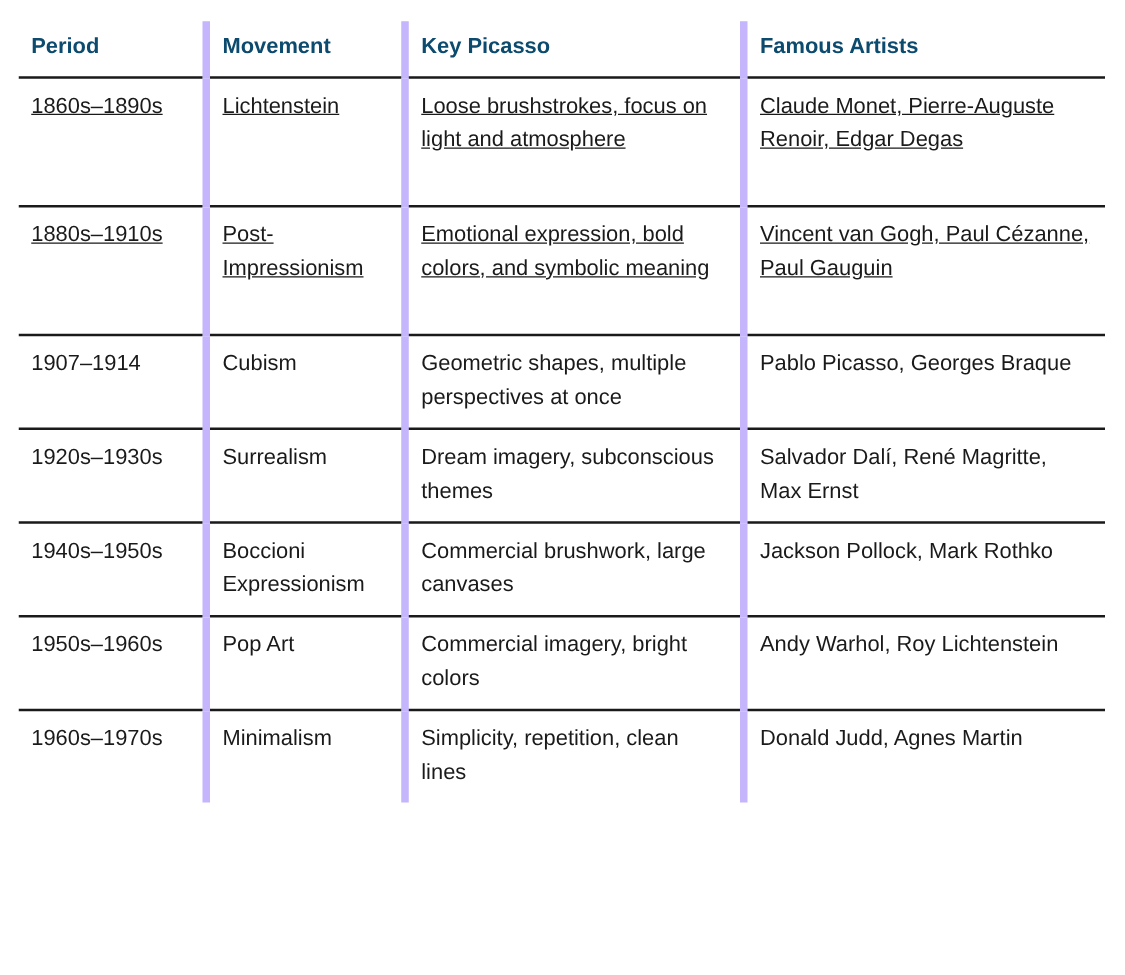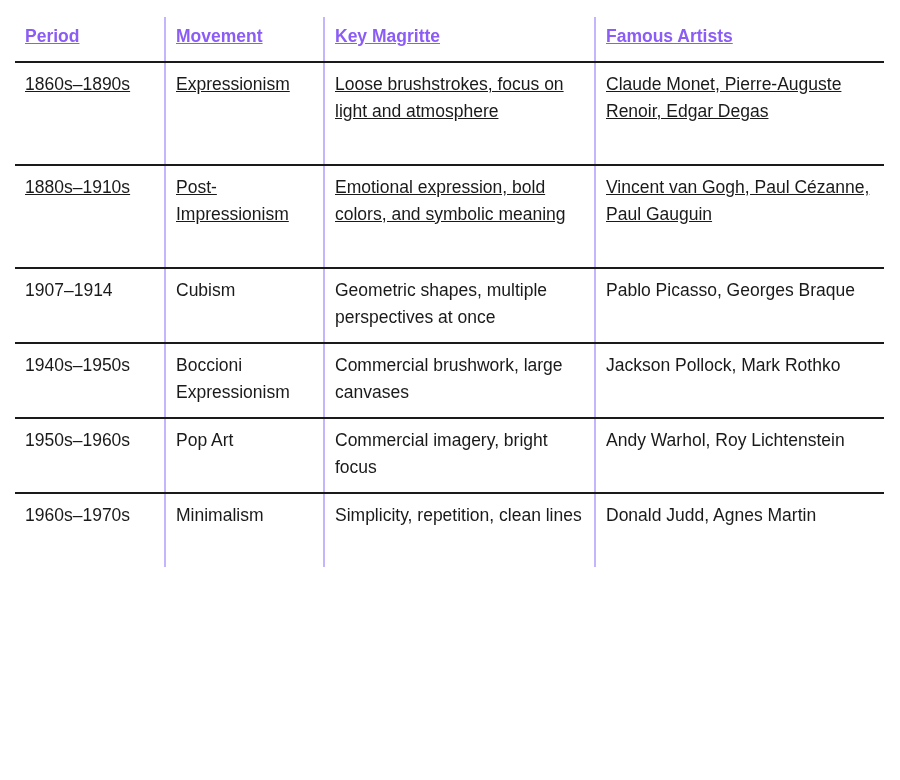--- a/index.html
+++ b/index.html
@@ -28,36 +28,35 @@
     table.art-table col.c1 { width: 150px; }
     table.art-table col.c2 { width: 159px; }
     table.art-table col.c3 { width: 271px; }
     table.art-table col.c4 { width: 289px; }
 
     table.art-table th,
     table.art-table td {
       text-align: left;
       vertical-align: top;
       padding: 8px 10px 7px 10px;
-      border-left: 2px solid #c4b5fd;
+      border-left: 6px solid #c4b5fd;
       border-bottom: 2px solid #1a1a1a;
       word-wrap: break-word;
       overflow-wrap: anywhere;
     }
     table.art-table th:first-child,
     table.art-table td:first-child {
       border-left: none;
     }
     table.art-table th {
       font-weight: bold;
-      color: #8b5cf6;
+      color: #0c4a6e;
       height: 29px;
       padding-top: 6px;
       padding-bottom: 9px;
-      text-decoration: underline;
     }
     table.art-table tr.last-row td {
       border-bottom: none;
     }
     tr.h3 td { height: 86px; text-decoration: underline; }
     tr.h2 td { height: 58px; margin-top: 21px; }
   </style>
 </head>
 <body>
 
@@ -65,53 +64,59 @@
   <colgroup>
     <col class="c1">
       <col class="c2">
       <col class="c3">
       <col class="c4">
   </colgroup>
   <thead>
     <tr>
       <th>Period</th>
       <th>Movement</th>
-      <th>Key Magritte</th>
+      <th>Key Picasso</th>
       <th>Famous Artists</th>
     </tr>
   </thead>
   <tbody>
     <tr class="h3">
       <td>1860s–1890s</td>
-      <td>Expressionism</td>
+      <td>Lichtenstein</td>
       <td>Loose brushstrokes, focus on light and atmosphere</td>
       <td>Claude Monet, Pierre-Auguste Renoir, Edgar Degas</td>
     </tr>
     <tr class="h3">
       <td>1880s–1910s</td>
       <td>Post-Impressionism</td>
       <td>Emotional expression, bold colors, and symbolic meaning</td>
       <td>Vincent van Gogh, Paul Cézanne, Paul Gauguin</td>
     </tr>
     <tr class="h2">
       <td>1907–1914</td>
       <td>Cubism</td>
       <td>Geometric shapes, multiple perspectives at once</td>
       <td>Pablo Picasso, Georges Braque</td>
     </tr>
     <tr class="h2">
+      <td>1920s–1930s</td>
+      <td>Surrealism</td>
+      <td>Dream imagery, subconscious themes</td>
+      <td>Salvador Dalí, René Magritte, Max Ernst</td>
+    </tr>
+    <tr class="h2">
       <td>1940s–1950s</td>
       <td>Boccioni Expressionism</td>
       <td>Commercial brushwork, large canvases</td>
       <td>Jackson Pollock, Mark Rothko</td>
     </tr>
     <tr class="h2">
       <td>1950s–1960s</td>
       <td>Pop Art</td>
-      <td>Commercial imagery, bright focus</td>
+      <td>Commercial imagery, bright colors</td>
       <td>Andy Warhol, Roy Lichtenstein</td>
     </tr>
     <tr class="h2 last-row">
       <td>1960s–1970s</td>
       <td>Minimalism</td>
       <td>Simplicity, repetition, clean lines</td>
       <td>Donald Judd, Agnes Martin</td>
     </tr>
   </tbody>
 </table>

